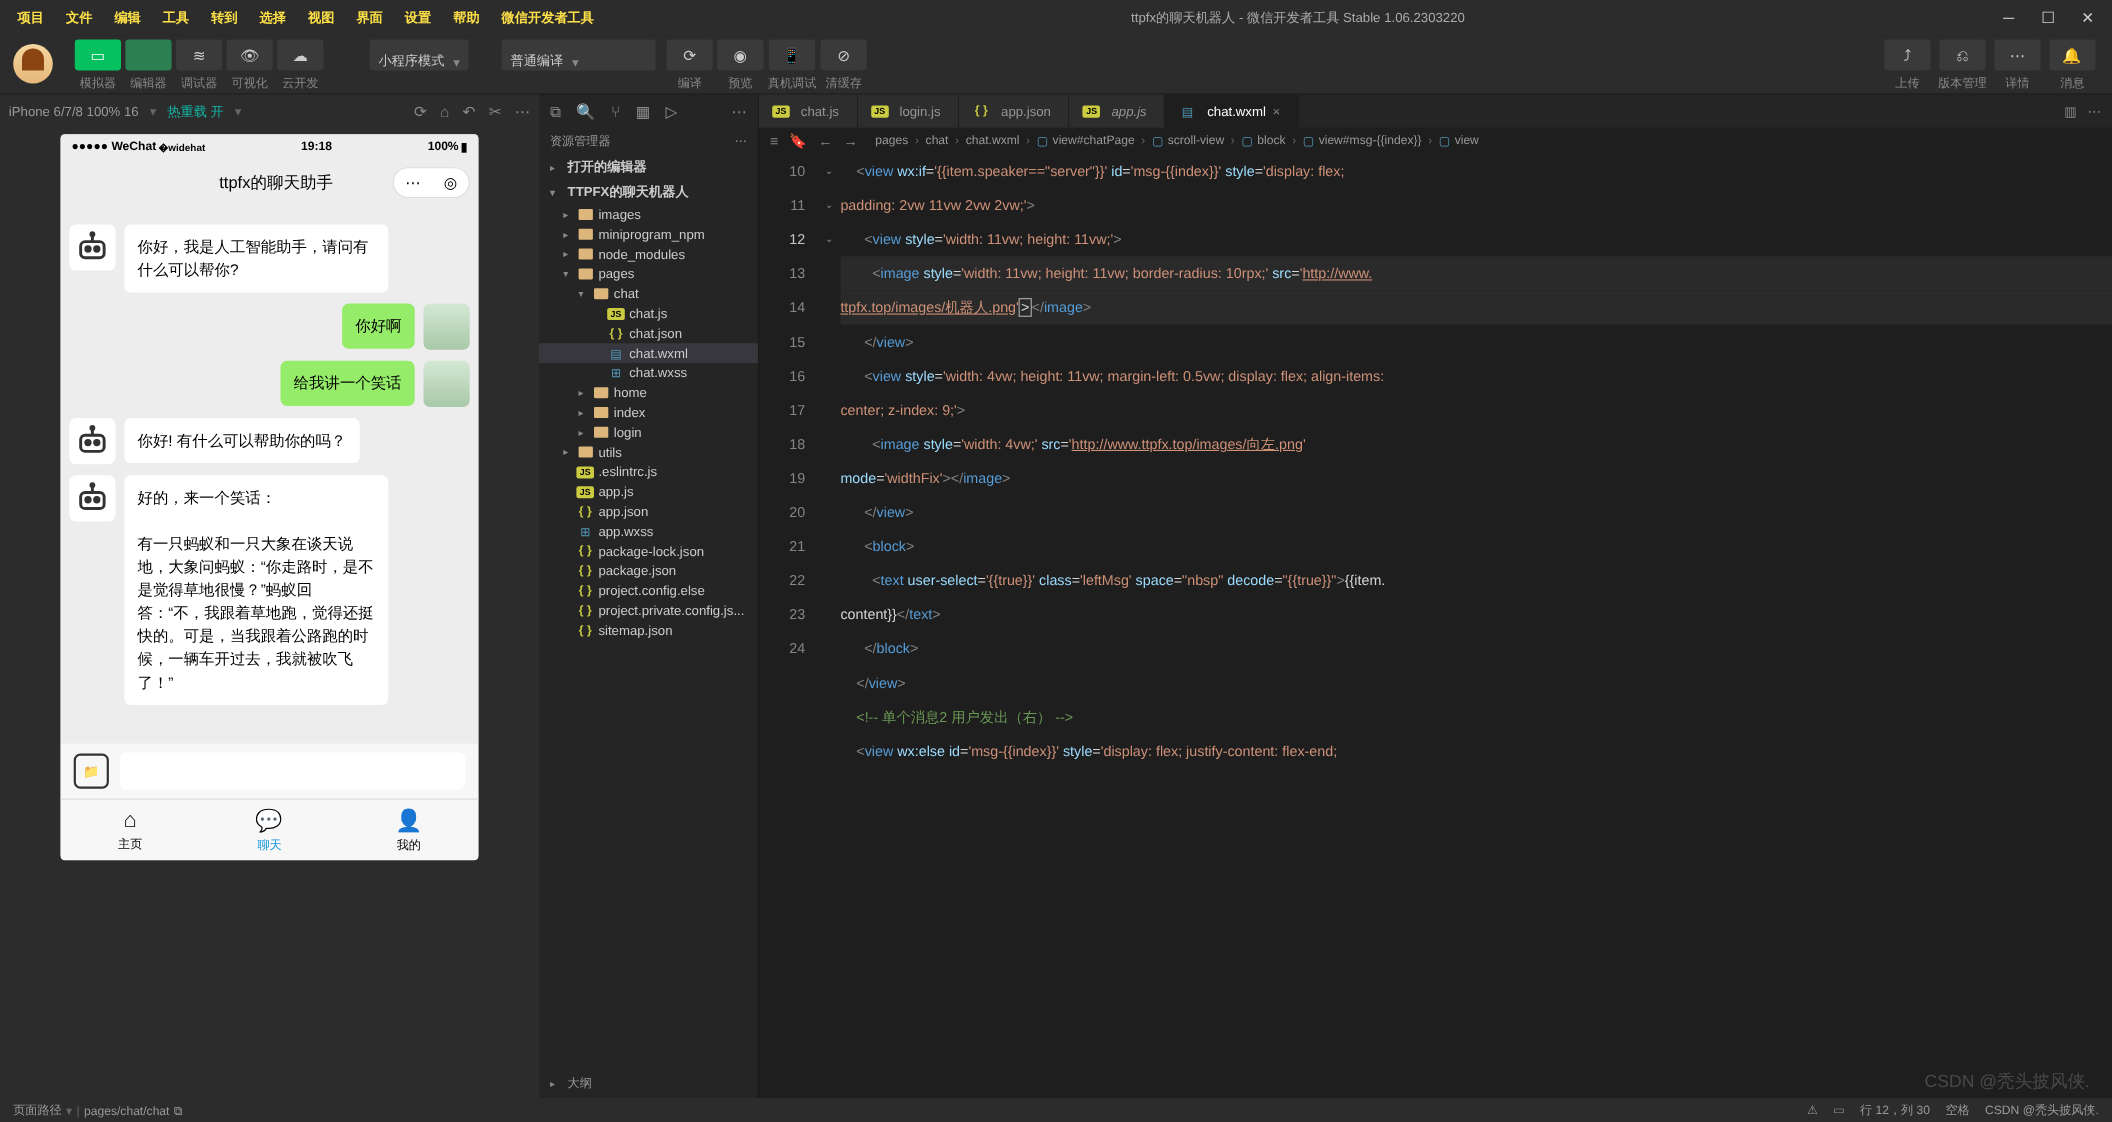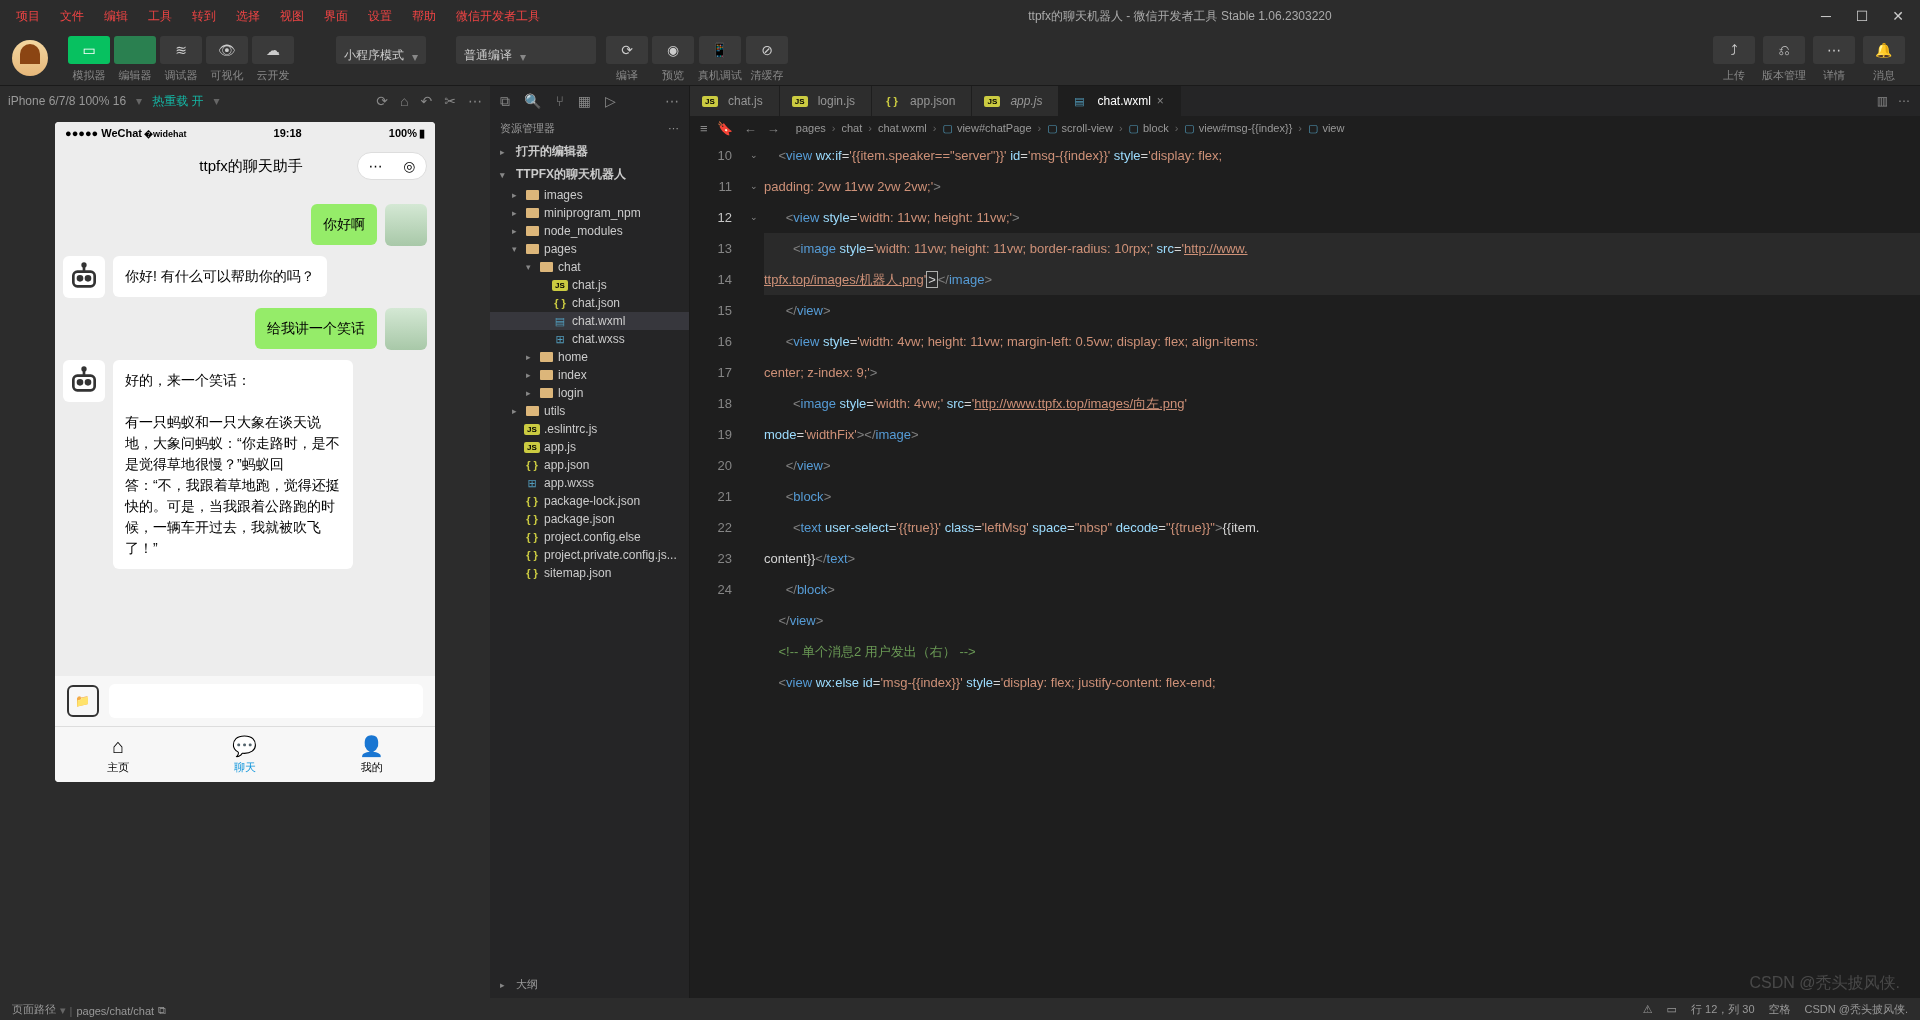--- a/index.html
+++ b/index.html
@@ -1,19 +1,19 @@
 <!DOCTYPE html>
 <html><head>
 <meta charset="utf-8">
 <style>
 * { margin:0; padding:0; box-sizing:border-box; font-family:"Microsoft YaHei",-apple-system,sans-serif; }
 body { background:#1e1e1e; color:#ccc; font-size:12px; overflow:hidden; width:1920px; height:1020px; }
 .titlebar { height:32px; background:#2c2c2c; display:flex; align-items:center; padding:0 8px; }
 .menubar { display:flex; gap:4px; }
-.menubar span { padding:4px 8px; cursor:pointer; color:#ef4444; }
+.menubar span { padding:4px 8px; cursor:pointer; color:#fde047;font-weight:bold; }
 .title-center { flex:1; text-align:center; color:#aaa; font-size:12px; }
 .win-controls { display:flex; gap:8px; }
 .win-controls span { width:28px; height:28px; display:flex; align-items:center; justify-content:center; cursor:pointer; color:#ccc; font-size:14px;}
 .toolbar { height:54px; background:#2c2c2c; display:flex; align-items:flex-start; padding:4px 12px; border-bottom:1px solid #1a1a1a;}
 .avatar { width:36px; height:36px; border-radius:50%; background:linear-gradient(#f4d7a0,#e6b77a); margin-right:20px; margin-top:4px; position:relative; overflow:hidden;}
 .avatar::after{content:"";position:absolute;top:4px;left:8px;width:20px;height:20px;background:#8b4513;border-radius:50% 50% 0 0;}
 .tool-group { display:flex; flex-direction:column; align-items:center; margin-right:2px;}
 .tool-btn { width:42px; height:28px; background:#3a3a3a; display:flex; align-items:center; justify-content:center; border-radius:3px; cursor:pointer; font-size:14px;}
 .tool-btn.green { background:#07c160; color:#fff;}
 .tool-btn.green2 { background:#2a8050; color:#fff;}
@@ -231,39 +231,51 @@
             <span style="margin-left:2px">▮</span>
         </div>
         <div class="phone-nav">
           <span>ttpfx的聊天助手</span>
           <div class="capsule">
               <span>⋯</span>
               <span>◎</span>
             </div>
         </div>
         <div class="chat-area" id="chatArea">
+            <div class="msg-row ">
+              <div class="bot-avatar">
+                <svg viewBox="0 0 24 24" fill="none" stroke="#333" stroke-width="2">
+                  <rect x="4" y="8" width="16" height="11" rx="3"></rect>
+                  <circle cx="9" cy="13" r="1.5" fill="#333"></circle>
+                  <circle cx="15" cy="13" r="1.5" fill="#333"></circle>
+                  <line x1="12" y1="8" x2="12" y2="4"></line>
+                  <circle cx="12" cy="3" r="1" fill="#333"></circle>
+                </svg>
+              </div>
+              <div class="bubble left">你好，我是人工智能助手，请问有什么可以帮你?</div>
+            </div>
             <div class="msg-row right">
               <div class="bubble right">你好啊</div>
+              <div class="user-avatar"></div>
+            </div>
+            <div class="msg-row right">
+              <div class="bubble right">给我讲一个笑话</div>
               <div class="user-avatar"></div>
             </div>
             <div class="msg-row ">
               <div class="bot-avatar">
                 <svg viewBox="0 0 24 24" fill="none" stroke="#333" stroke-width="2">
                   <rect x="4" y="8" width="16" height="11" rx="3"></rect>
                   <circle cx="9" cy="13" r="1.5" fill="#333"></circle>
                   <circle cx="15" cy="13" r="1.5" fill="#333"></circle>
                   <line x1="12" y1="8" x2="12" y2="4"></line>
                   <circle cx="12" cy="3" r="1" fill="#333"></circle>
                 </svg>
               </div>
               <div class="bubble left">你好! 有什么可以帮助你的吗？</div>
-            </div>
-            <div class="msg-row right">
-              <div class="bubble right">给我讲一个笑话</div>
-              <div class="user-avatar"></div>
             </div>
             <div class="msg-row ">
               <div class="bot-avatar">
                 <svg viewBox="0 0 24 24" fill="none" stroke="#333" stroke-width="2">
                   <rect x="4" y="8" width="16" height="11" rx="3"></rect>
                   <circle cx="9" cy="13" r="1.5" fill="#333"></circle>
                   <circle cx="15" cy="13" r="1.5" fill="#333"></circle>
                   <line x1="12" y1="8" x2="12" y2="4"></line>
                   <circle cx="12" cy="3" r="1" fill="#333"></circle>
                 </svg>

